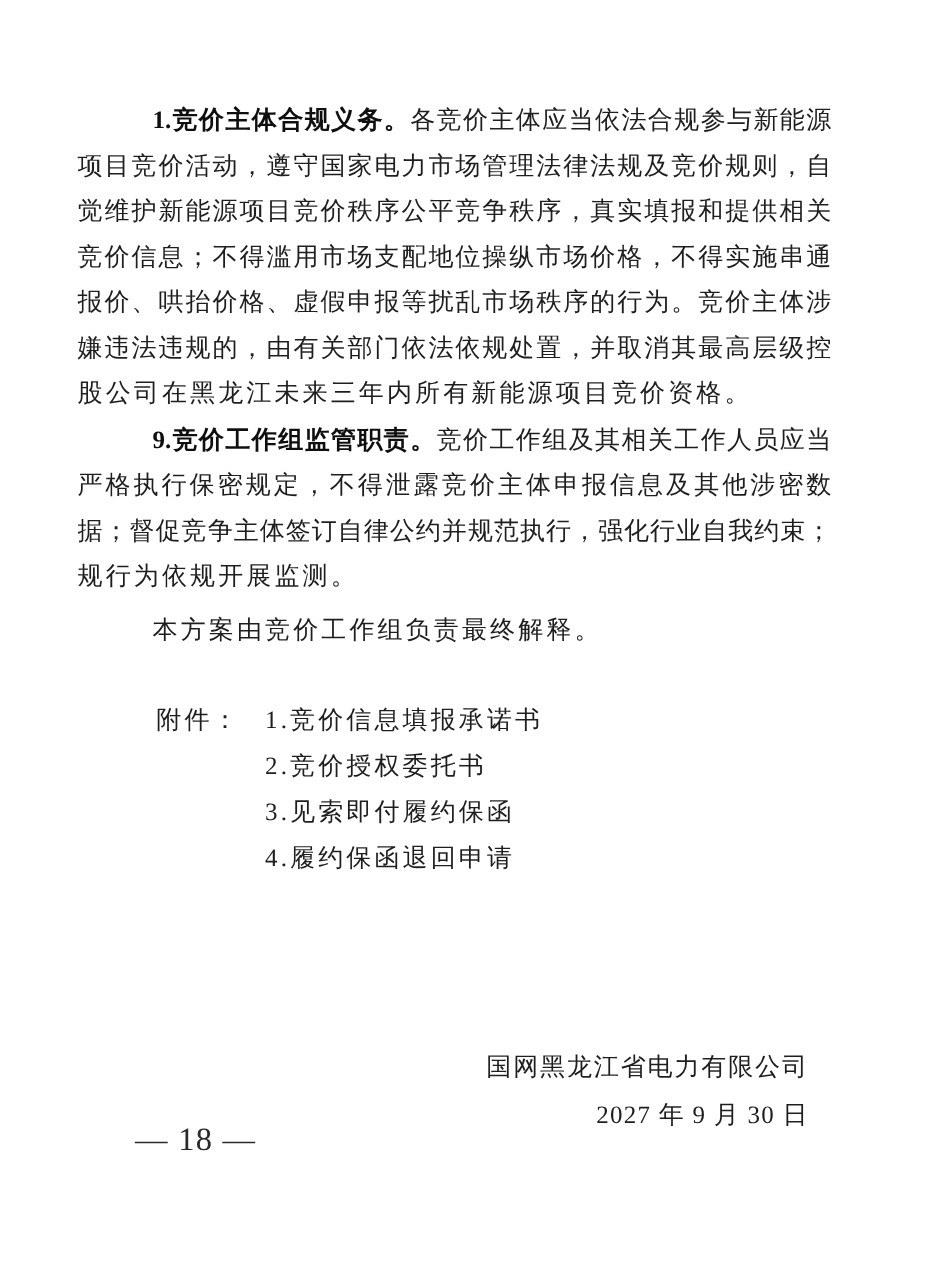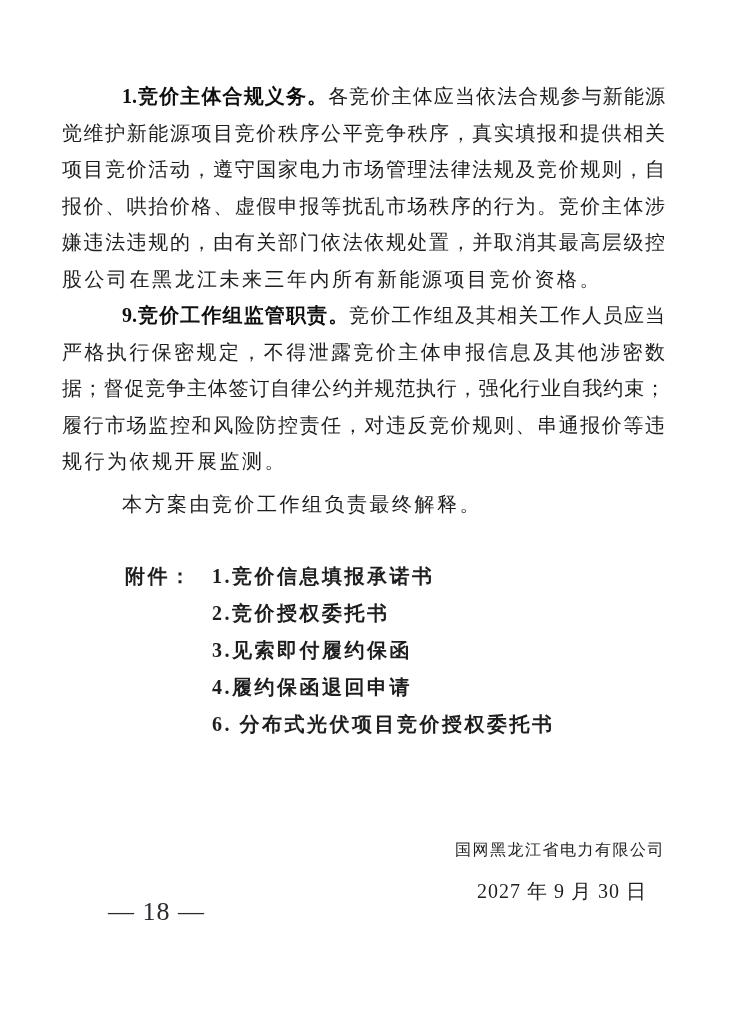--- a/index.html
+++ b/index.html
@@ -30,30 +30,29 @@
     letter-spacing:2.5px;
   }
   .lead { font-weight:700; color:#0f0f10; }
   .closing { margin-top:6px; padding-left:60px; }
   .attachments { margin-top:36px; }
   .att-row {
     font-size:20px;
     line-height:37px;
     letter-spacing:2.5px;
     text-align:left;
-    font-weight:bold;
   }
   .att-row.first { padding-left:63px; }
   .att-row.rest { padding-left:150px; }
   .att-label { display:inline-block; width:87px; }
   .sig-org {
     position:absolute;
     top:840px;
-    right:86px;
-    font-size:16px;
+    right:104px;
+    font-size:20px;
     letter-spacing:1.5px;
     color:#1e1e20;
   }
   .sig-date {
     position:absolute;
     top:878px;
     right:104px;
     font-size:20px;
     letter-spacing:1px;
     color:#1e1e20;
@@ -67,42 +66,41 @@
     color:#2b2b2f;
   }
 </style>
 </head>
 <body>
 
 <div class="text-block">
 
   <div class="para">
     <div class="line first-line"><span class="lead">1.竞价主体合规义务。</span><span>各竞价主体应当依法合规参与新能源</span></div>
+    <div class="line">项目竞价活动，遵守国家电力市场管理法律法规及竞价规则，自</div>
     <div class="line">觉维护新能源项目竞价秩序公平竞争秩序，真实填报和提供相关</div>
-    <div class="line">项目竞价活动，遵守国家电力市场管理法律法规及竞价规则，自</div>
+    <div class="line">竞价信息；不得滥用市场支配地位操纵市场价格，不得实施串通</div>
     <div class="line">报价、哄抬价格、虚假申报等扰乱市场秩序的行为。竞价主体涉</div>
     <div class="line">嫌违法违规的，由有关部门依法依规处置，并取消其最高层级控</div>
     <div class="line short">股公司在黑龙江未来三年内所有新能源项目竞价资格。</div>
   </div>
 
   <div class="para">
     <div class="line first-line"><span class="lead">9.竞价工作组监管职责。</span><span>竞价工作组及其相关工作人员应当</span></div>
     <div class="line">严格执行保密规定，不得泄露竞价主体申报信息及其他涉密数</div>
     <div class="line">据；督促竞争主体签订自律公约并规范执行，强化行业自我约束；</div>
-    <div class="line">履行市场监控和风险防控责任，对违反竞价规则、串通报价等违</div>
     <div class="line short">规行为依规开展监测。</div>
   </div>
 
   <div class="line short closing">本方案由竞价工作组负责最终解释。</div>
 
   <div class="attachments">
     <div class="att-row first"><span class="att-label">附件：</span><span>1.竞价信息填报承诺书</span></div>
     <div class="att-row rest">2.竞价授权委托书</div>
     <div class="att-row rest">3.见索即付履约保函</div>
     <div class="att-row rest">4.履约保函退回申请</div>
-    <div class="att-row rest">6. 分布式光伏项目竞价授权委托书</div>
   </div>
 
 </div>
 
 <div class="sig-org">国网黑龙江省电力有限公司</div>
 <div class="sig-date">2027 年 9 月 30 日</div>
 <div class="page-num">— 18 —</div>
 
 </body></html>

